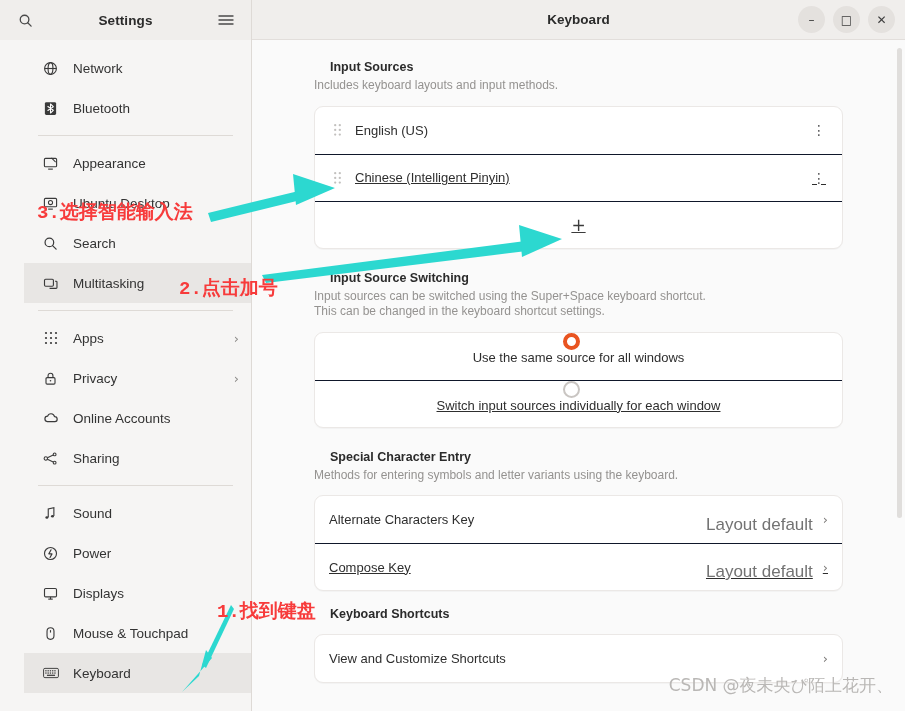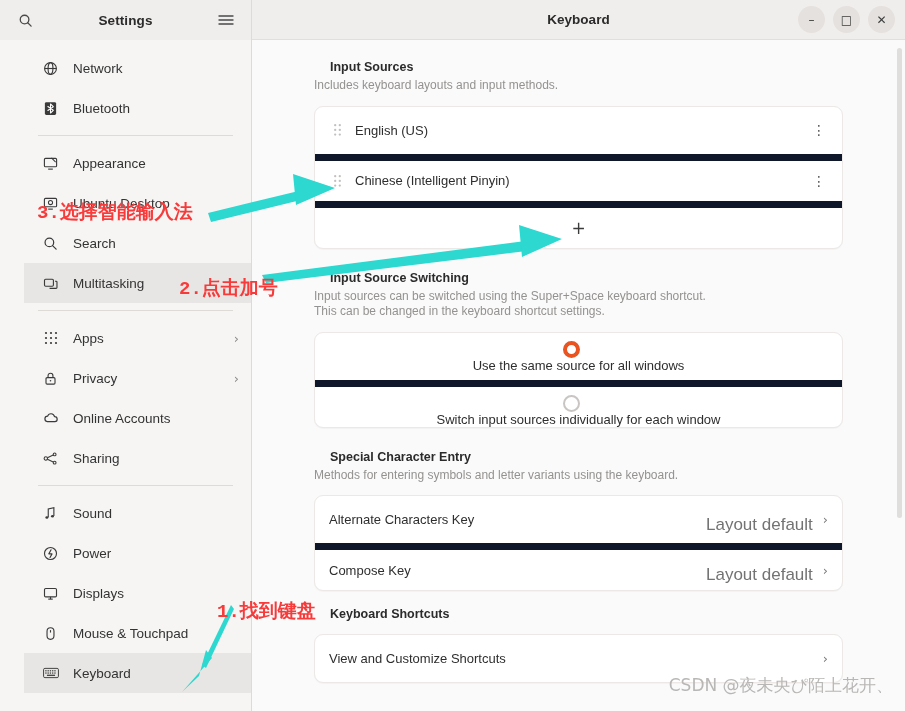--- a/index.html
+++ b/index.html
@@ -159,26 +159,26 @@
     background: #ffffff;
     border: 1px solid #ebe8e6;
     border-radius: 9px;
     overflow: hidden;
     box-shadow: 0 1px 1px rgba(0,0,0,0.03);
   }
   .row {
     display: flex;
     align-items: center;
     height: 47px;
-    padding: 8px 14px;
+    padding: 0 14px;
     font-size: 13px;
     color: #2e2e2e;
     cursor: default;
   }
-  .row + .row { border-top: 7px solid #0f172a; }
+  .row + .row { border-top: 1px solid #0f172a; text-decoration: underline; }
   .drag-handle {
     width: 16px; flex: 0 0 16px;
     display: flex; align-items: center; justify-content: center;
     margin-right: 10px;
   }
   .row-label { flex: 1; }
   .kebab {
     width: 18px;
     text-align: center;
     color: #59595b;

